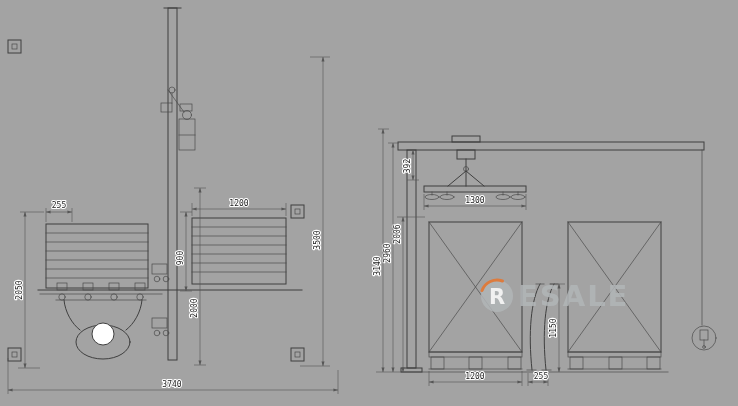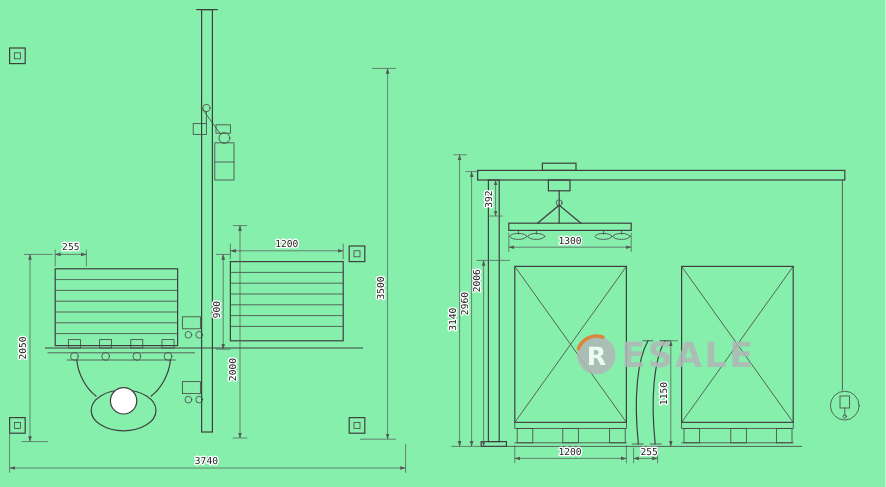--- a/index.html
+++ b/index.html
@@ -1,16 +1,16 @@
 <!DOCTYPE html>
 <html><head>
 <meta charset="utf-8">
 <style>
   html,body{margin:0;padding:0;background:#ffffff;}
-  .stage{width:738px;height:406px;background:#86efac;position:relative;overflow:hidden;
+  .stage{width:738px;height:406px;background:#a3a3a3;position:relative;overflow:hidden;
          font-family:"DejaVu Sans","Liberation Sans",sans-serif;}
   svg{display:block;}
   .geo{stroke:#3f3f3f;stroke-width:1;fill:none;stroke-linecap:square;}
   .geo-thin{stroke:#4a4a4a;stroke-width:.7;fill:none;stroke-linecap:square;}
   .fillw{fill:#ffffff;stroke:#3f3f3f;stroke-width:1;}
   .dim{stroke:#565656;stroke-width:.6;fill:none;}
   .dim-text{font-family:"DejaVu Sans Mono","Liberation Mono",monospace;font-size:8px;fill:#1c1c1c;
             paint-order:stroke;stroke:#ffffff;stroke-width:2.2px;stroke-linejoin:round;}
   .wm-word{font-family:"DejaVu Sans","Liberation Sans",sans-serif;font-weight:bold;font-size:29px;letter-spacing:2px;}
   .wm-letter{font-family:"DejaVu Sans","Liberation Sans",sans-serif;font-weight:bold;font-size:21px;fill:#ffffff;}

